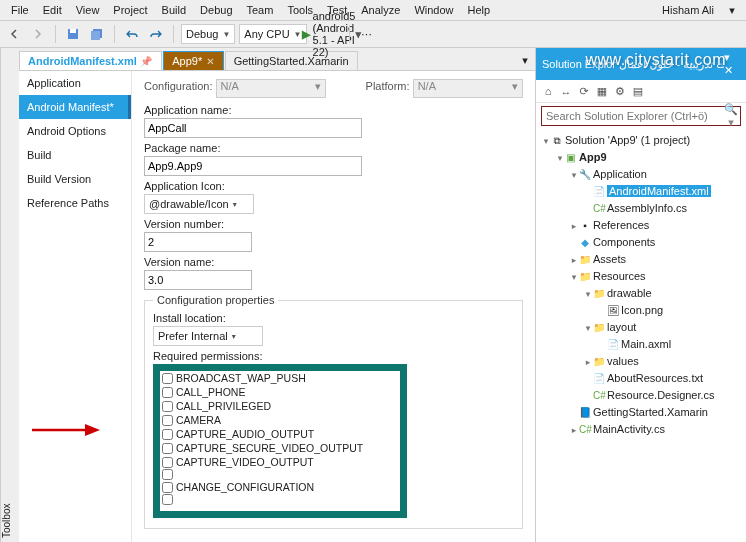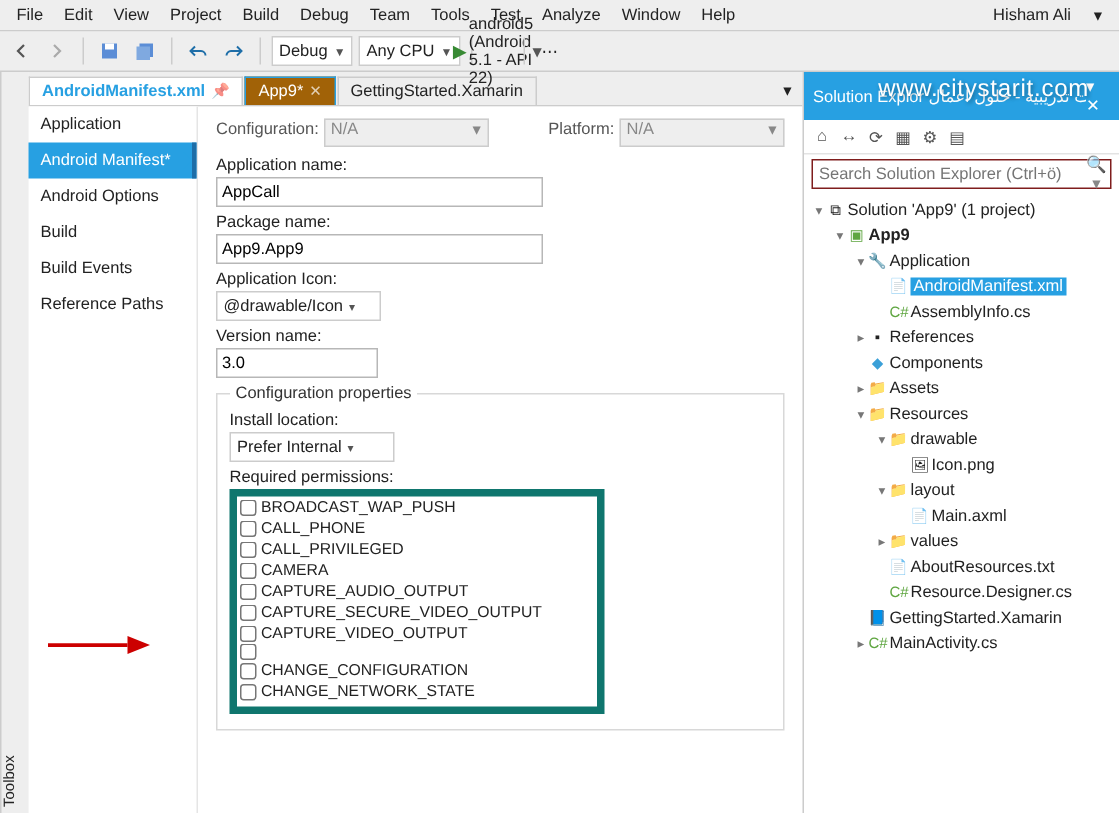--- a/index.html
+++ b/index.html
@@ -30,21 +30,21 @@
 .left-nav .item.active::after{content:'';position:absolute;right:-6px;top:50%;margin-top:-6px;border:6px solid transparent;border-left-color:#27a0e2}
 .form-area{flex:1;padding:8px 12px 0 12px;overflow:hidden;font-size:11px}
 .form-row{margin-bottom:4px}
 .form-row .lbl{display:block;margin-bottom:2px}
 .text-input{border:1px solid #b7b7b7;background:#fff;height:18px;width:210px;padding:0 3px;font:inherit}
 .text-input.sm{width:100px}
 .topfilter{display:flex;gap:40px;margin-bottom:6px;align-items:center;color:#555}
 .topfilter .combo-dis{display:inline-flex;align-items:flex-start;border:1px solid #ccc;background:#eee;color:#888;width:100px;height:17px;padding:0 4px}
 fieldset{border:1px solid #d8d8d8;margin:4px 0 6px 0;padding:6px 8px}
 fieldset legend{padding:0 4px;color:#333}
-.perm-box{border:5px solid #0f766e;width:240px;height:140px;overflow-y:scroll;background:#fff}
+.perm-box{border:7px solid #0f766e;width:240px;height:140px;overflow-y:scroll;background:#fff}
 .perm-box label{display:flex;align-items:center;padding:0 2px;font-size:10.5px;line-height:14px;white-space:nowrap}
 .perm-box input[type=checkbox]{margin:0 3px 0 0;width:11px;height:11px}
 .arrow-annot{position:absolute;left:30px;top:420px;color:#c00;font-size:20px;pointer-events:none}
 .solution-col{width:210px;background:#fff;border-left:1px solid #ccc;display:flex;flex-direction:column}
 .sol-title{background:#27a0e2;color:#fff;padding:3px 6px;font-size:11px;display:flex;align-items:center;justify-content:space-between}
 .sol-title .title-text{white-space:nowrap;overflow:hidden}
 .sol-tools{display:flex;gap:2px;padding:3px 4px;border-bottom:1px solid #e3e3e3}
 .sol-tools .ico{width:16px;height:16px;display:inline-flex;align-items:center;justify-content:center;font-size:11px;color:#555}
 .sol-search{margin:3px 5px;display:flex;align-items:center;border:1px solid #7f1d1d;height:18px}
 .sol-search input{flex:1;border:none;outline:none;font:inherit;padding:0 4px;color:#888}
@@ -153,21 +153,21 @@
       <span class="tb-btn">▾</span>
     </div>
 
     <div class="editor-pane">
 
       <div class="left-nav">
         <div class="item">Application</div>
         <div class="item active">Android Manifest*</div>
         <div class="item">Android Options</div>
         <div class="item">Build</div>
-        <div class="item">Build Events</div>
+        <div class="item">Build Version</div>
         <div class="item">Reference Paths</div>
       </div>
 
       <div class="form-area">
         <div class="topfilter">
           <span><span>Configuration:</span>
           <span class="combo-dis"><span>N/A</span><span style="flex:1"></span>▾</span></span>
           <span><span>Platform:</span>
           <span class="combo-dis"><span>N/A</span><span style="flex:1"></span>▾</span></span>
         </div>
@@ -177,20 +177,22 @@
 
         <div class="form-row"><span class="lbl">Package name:</span>
           <input class="text-input" value="App9.App9" style=""></div>
 
         <div class="form-row"><span class="lbl">Application Icon:</span>
           <span class="combo" style="width:100px">
               <span>@drawable/Icon</span>
               <span class="caret">▾</span>
             </span></div>
 
+        <div class="form-row"><span class="lbl">Version number:</span>
+          <input class="text-input sm" value="2" style=""></div>
 
         <div class="form-row"><span class="lbl">Version name:</span>
           <input class="text-input sm" value="3.0" style=""></div>
 
         <fieldset>
             <legend>Configuration properties</legend>
           <div class="form-row"><span class="lbl">Install location:</span>
             <span class="combo" style="width:100px">
                 <span>Prefer Internal</span>
                 <span class="caret">▾</span>
@@ -229,21 +231,20 @@
                 </label>
                 <label>
                   <input type="checkbox" style="">
                 </label>
                 <label>
                   <input type="checkbox" style="">
                   <span>CHANGE_CONFIGURATION</span>
                 </label>
                 <label>
                   <input type="checkbox" style="">
-                  <span>CHANGE_NETWORK_STATE</span>
                 </label>
               </div>
           </div>
         </fieldset>
       </div>
     </div>
   </div>
 
   <div class="solution-col">
     <div class="sol-title">

